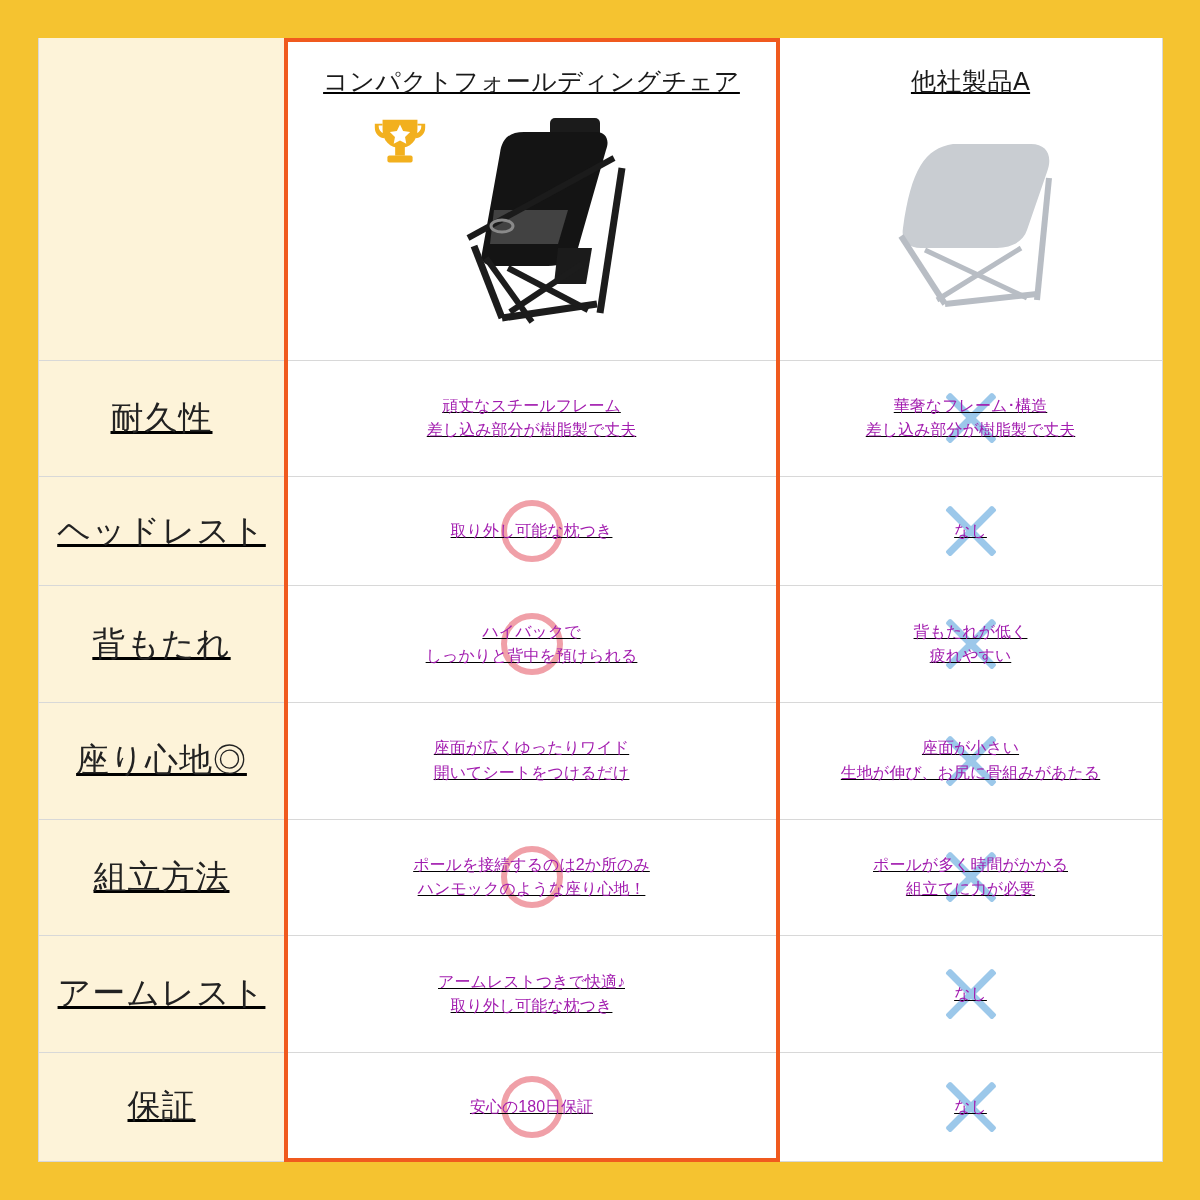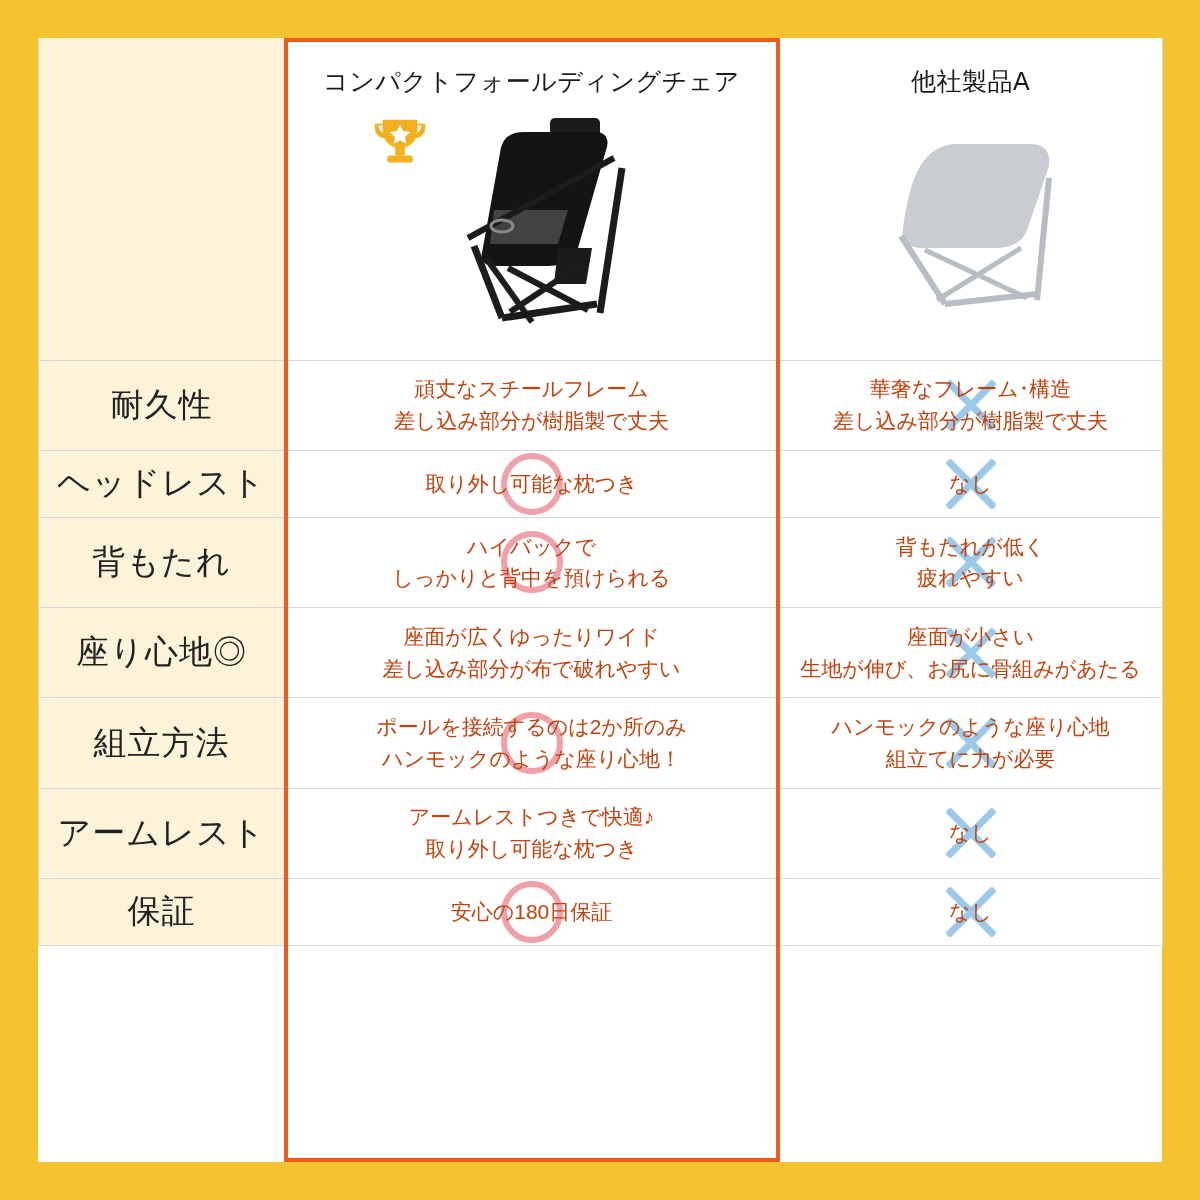--- a/index.html
+++ b/index.html
@@ -18,22 +18,23 @@
     left: 38px;
     top: 38px;
     width: 1124px;
     height: 1124px;
     background: #ffffff;
     box-sizing: border-box;
   }
   table.cmp {
     border-collapse: collapse;
     width: 1124px;
-    height: 908px;
+    height: 1124px;
     table-layout: fixed;
+    text-decoration: underline;
   }
   table.cmp td {
     border: 1px solid #d8d8d8;
     vertical-align: middle;
     text-align: center;
     padding: 4px 6px;
     box-sizing: border-box;
     position: relative;
   }
   col.c-label { width: 246px; }
@@ -70,23 +71,23 @@
     justify-content: center;
   }
   .trophy {
     position: absolute;
     left: 78px;
     top: 14px;
     font-size: 56px;
     line-height: 1;
   }
   .line {
-    font-size: 21px;
+    font-size: 16px;
     line-height: 1.52;
-    color: #c2410c;
+    color: #a21caf;
     position: relative;
     z-index: 2;
   }
   .cell-lines {
     position: relative;
     z-index: 2;
   }
   
   .mark {
     position: absolute;
@@ -255,21 +256,21 @@
             <div class="line">疲れやすい</div>
           </div>
         </td>
       </tr>
 
       <tr>
         <td class="label-cell">座り心地◎</td>
         <td class="own-cell">
           <div class="cell-lines">
             <div class="line">座面が広くゆったりワイド</div>
-            <div class="line">差し込み部分が布で破れやすい</div>
+            <div class="line">開いてシートをつけるだけ</div>
           </div>
         </td>
         <td class="other-cell">
           <div class="mark mark-cross"></div>
           <div class="cell-lines">
             <div class="line">座面が小さい</div>
             <div class="line">生地が伸び、お尻に骨組みがあたる</div>
           </div>
         </td>
       </tr>
@@ -279,21 +280,21 @@
         <td class="own-cell">
           <div class="mark mark-circle"></div>
           <div class="cell-lines">
             <div class="line">ポールを接続するのは2か所のみ</div>
             <div class="line">ハンモックのような座り心地！</div>
           </div>
         </td>
         <td class="other-cell">
           <div class="mark mark-cross"></div>
           <div class="cell-lines">
-            <div class="line">ハンモックのような座り心地</div>
+            <div class="line">ポールが多く時間がかかる</div>
             <div class="line">組立てに力が必要</div>
           </div>
         </td>
       </tr>
 
       <tr>
         <td class="label-cell">アームレスト</td>
         <td class="own-cell">
           <div class="cell-lines">
             <div class="line">アームレストつきで快適♪</div>

